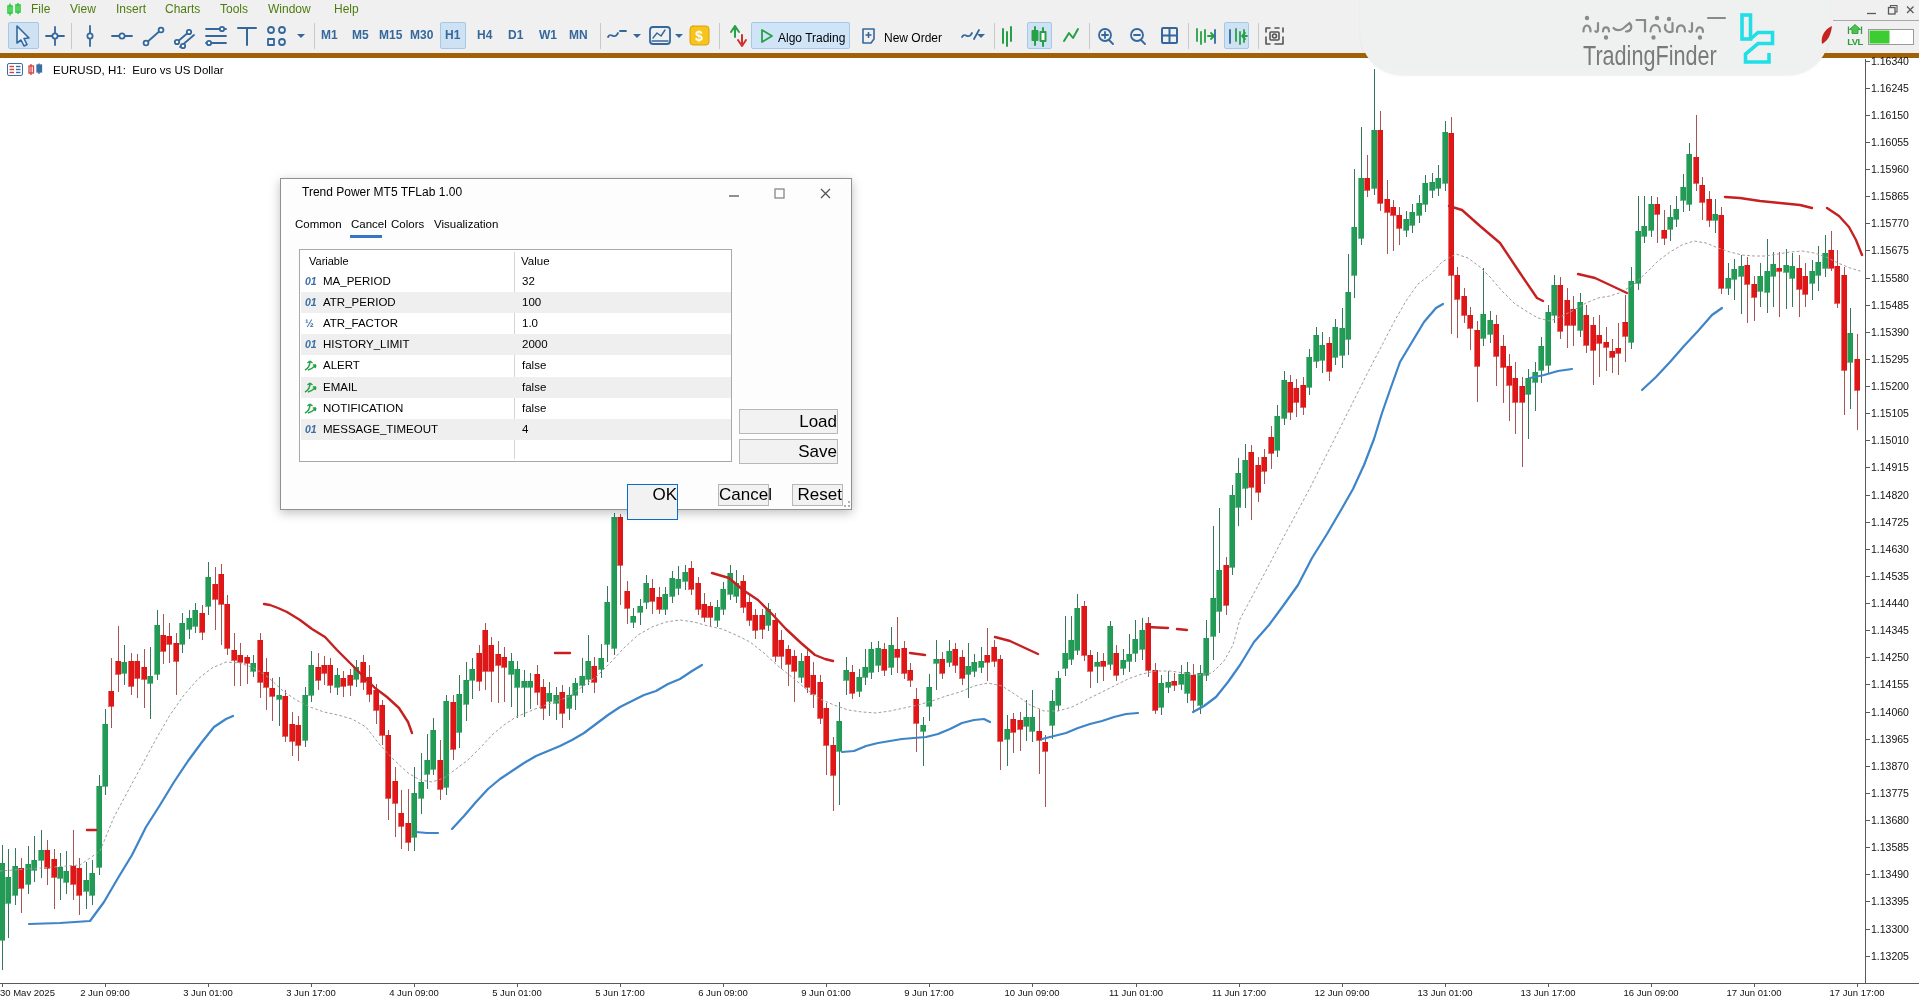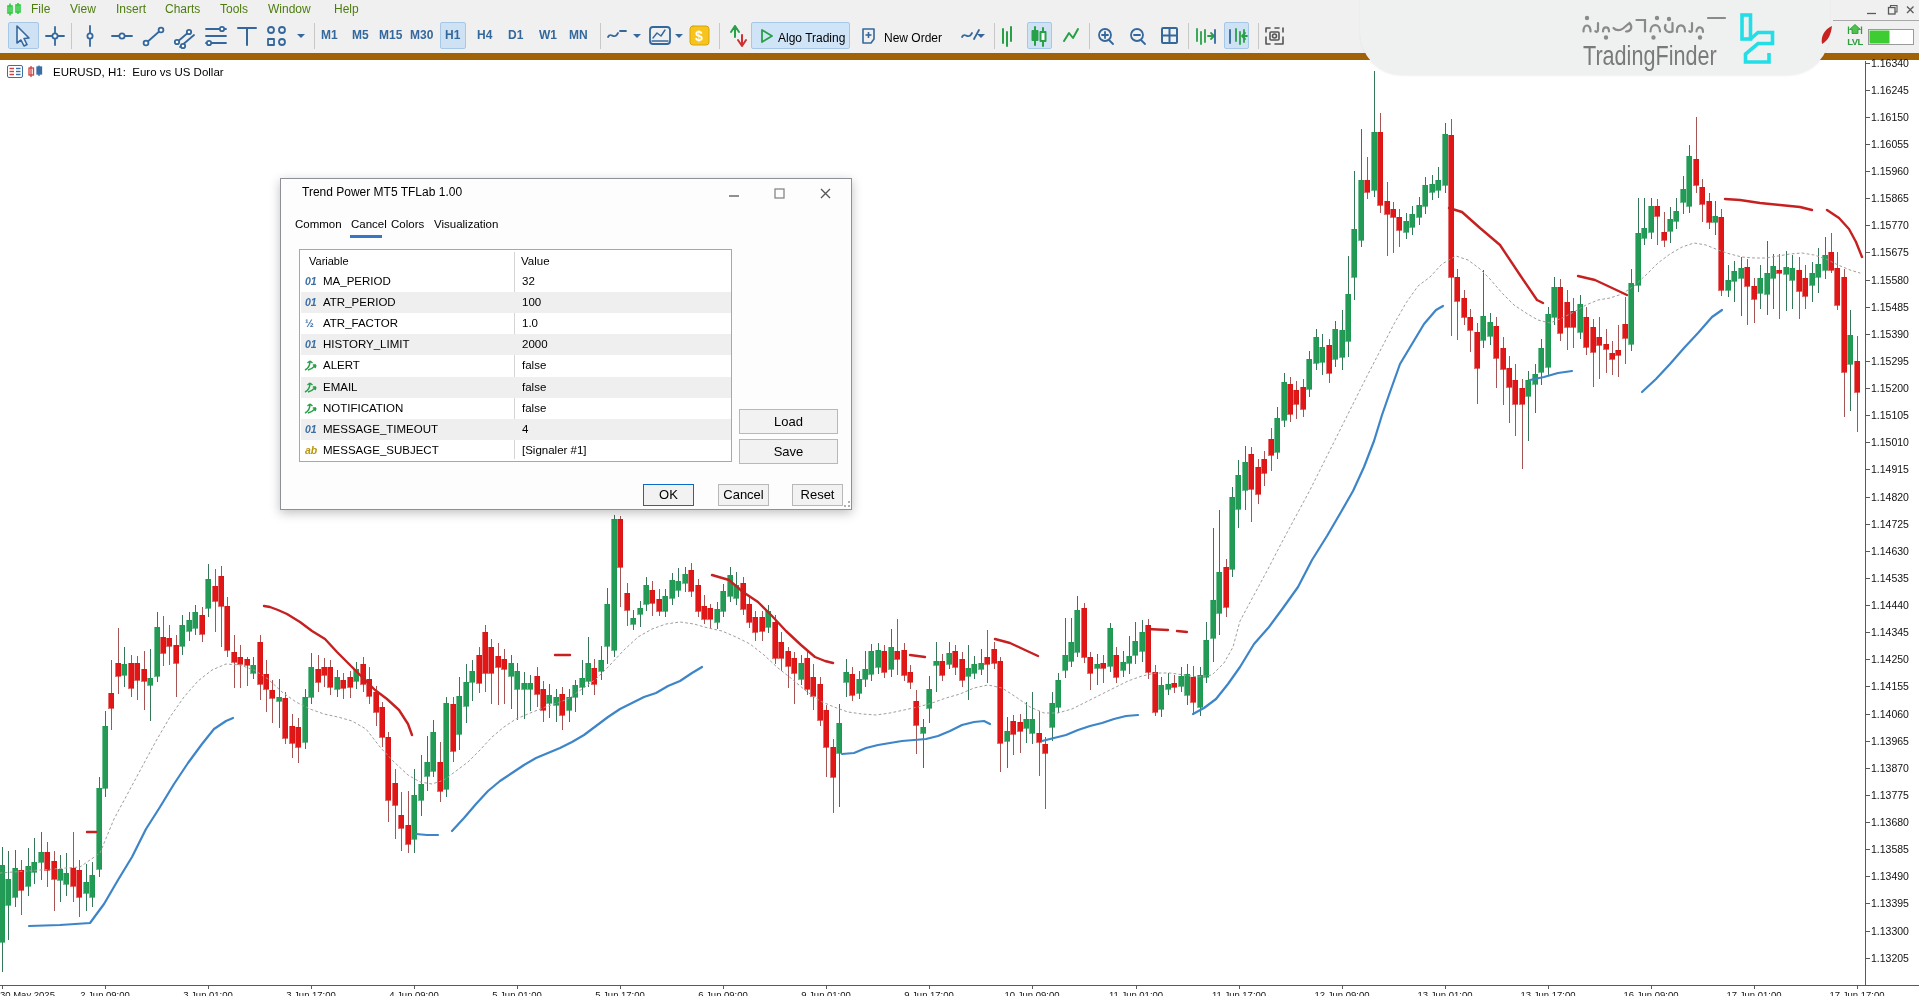--- a/index.html
+++ b/index.html
@@ -6,27 +6,27 @@
 font-family:"Liberation Sans",sans-serif;-webkit-font-smoothing:antialiased}
 .abs{position:absolute}
 #menubar{position:absolute;left:0;top:0;width:1919px;height:19px;background:#f0f0f0;
 font-size:12px;color:#4d7c0f}
 #menubar span{position:absolute;top:2px}
 #toolbar{position:absolute;left:0;top:19px;width:1919px;height:34px;background:#f0f0f0}
 .sep{position:absolute;top:4px;height:26px;width:1px;background:#c8c8c8}
 .tf{position:absolute;top:9px;font-size:12px;font-weight:bold;color:#34689d}
 .hl{position:absolute;background:#cfe2f4;border:1px solid #a6c8e8;border-radius:2px}
 #chartwin{position:absolute;left:0;top:53px;width:1919px;height:943px;background:#fff;
-border-top:7px solid #a16207}
+border-top:5px solid #a16207}
 #watermark{position:absolute;left:1360px;top:-30px;width:470px;height:105px;
 background:#eff1f0;border-radius:0 0 42px 42px;box-shadow:0 1px 2px rgba(0,0,0,0.06)}
 #dlg{position:absolute;left:280px;top:178px;width:572px;height:332px;background:#fdfdfd;
 border:1px solid #8d9197;box-shadow:0 3px 10px rgba(0,0,0,0.25);font-size:12px}
-.btn{position:absolute;background:#f2f2f2;border:1px solid #b8b8b8;font-size:13px;
-text-align:center;color:#000}
+.btn{position:absolute;background:#f2f2f2;border:1px solid #b8b8b8;font-size:17px;
+text-align:right;color:#000}
 .row{position:absolute;left:1px;width:430px;height:21px}
 .gray{background:#efefef}
 .cell1{position:absolute;left:22px;top:4px;font-size:11.5px;color:#000}
 .cell2{position:absolute;left:221px;top:4px;font-size:11.5px;color:#000}
 .icon01{position:absolute;left:4px;top:4px;font-size:10.5px;font-style:italic;
 font-weight:bold;color:#3a6ea5}
 .iconab{position:absolute;left:4px;top:4px;font-size:10.5px;font-style:italic;
 font-weight:bold;color:#b8960c}
 text{font-family:"Liberation Sans",sans-serif}
 </style></head>
@@ -995,29 +995,24 @@
           <path d="M4 11 C8 10 10 8 12 6 M12 6 L8.8 6 M12 6 L11 9"></path>
         </svg>
 <span class="cell1">NOTIFICATION</span>
         <span class="cell2">false</span>
       </div>
 <div class="row gray" style="top:168.9px">
 <span class="icon01">01</span>
 <span class="cell1">MESSAGE_TIMEOUT</span>
         <span class="cell2">4</span>
       </div>
-<div class="row" style="top:190.1px">
-<span class="iconab">ab</span>
-<span class="cell1">MESSAGE_SUBJECT</span>
-        <span class="cell2">[Signaler #1]</span>
-      </div>
 </div>
 <div class="btn" style="left:458px;top:230px;width:99px;height:25px;line-height:23px">Load</div>
 <div class="btn" style="left:458px;top:260px;width:99px;height:25px;line-height:23px">Save</div>
-<div class="btn" style="left:362px;top:305px;width:51px;height:22px;line-height:20px;border:1.5px solid #0a6cc8">OK</div>
+<div class="btn" style="left:346px;top:305px;width:51px;height:36px;line-height:20px;border:1.5px solid #0a6cc8">OK</div>
 <div class="btn" style="left:437px;top:305px;width:51px;height:22px;line-height:20px">Cancel</div>
 <div class="btn" style="left:511px;top:305px;width:51px;height:22px;line-height:20px">Reset</div>
 <svg class="abs" style="left:560px;top:319px" width="10" height="10">
       <g fill="#b0b0b0">
         <rect x="7" y="7" width="2" height="2"></rect>
         <rect x="7" y="3" width="2" height="2"></rect>
         <rect x="3" y="7" width="2" height="2"></rect>
       </g>
     </svg>
 </div>

